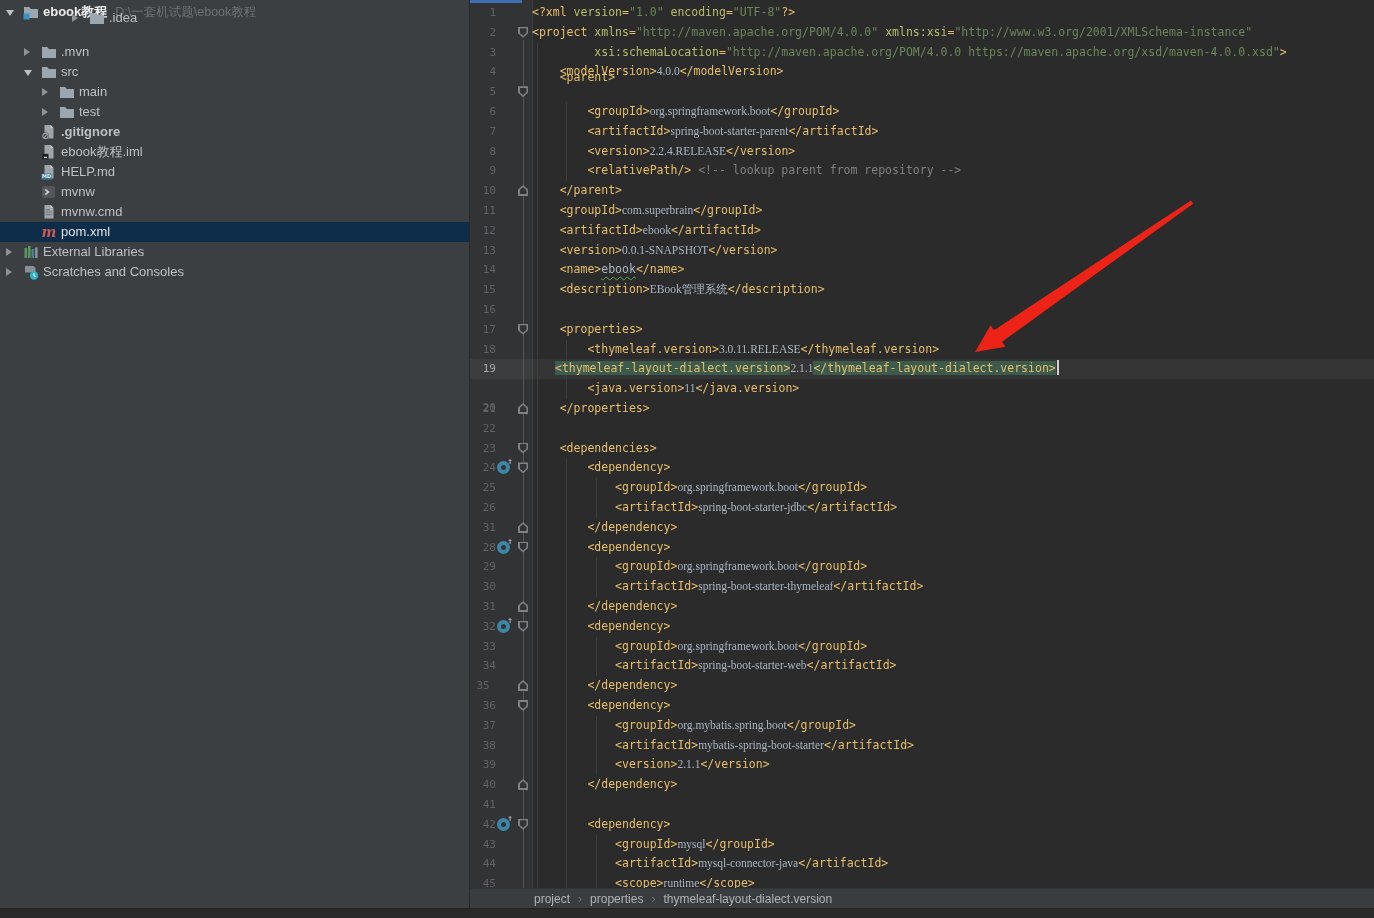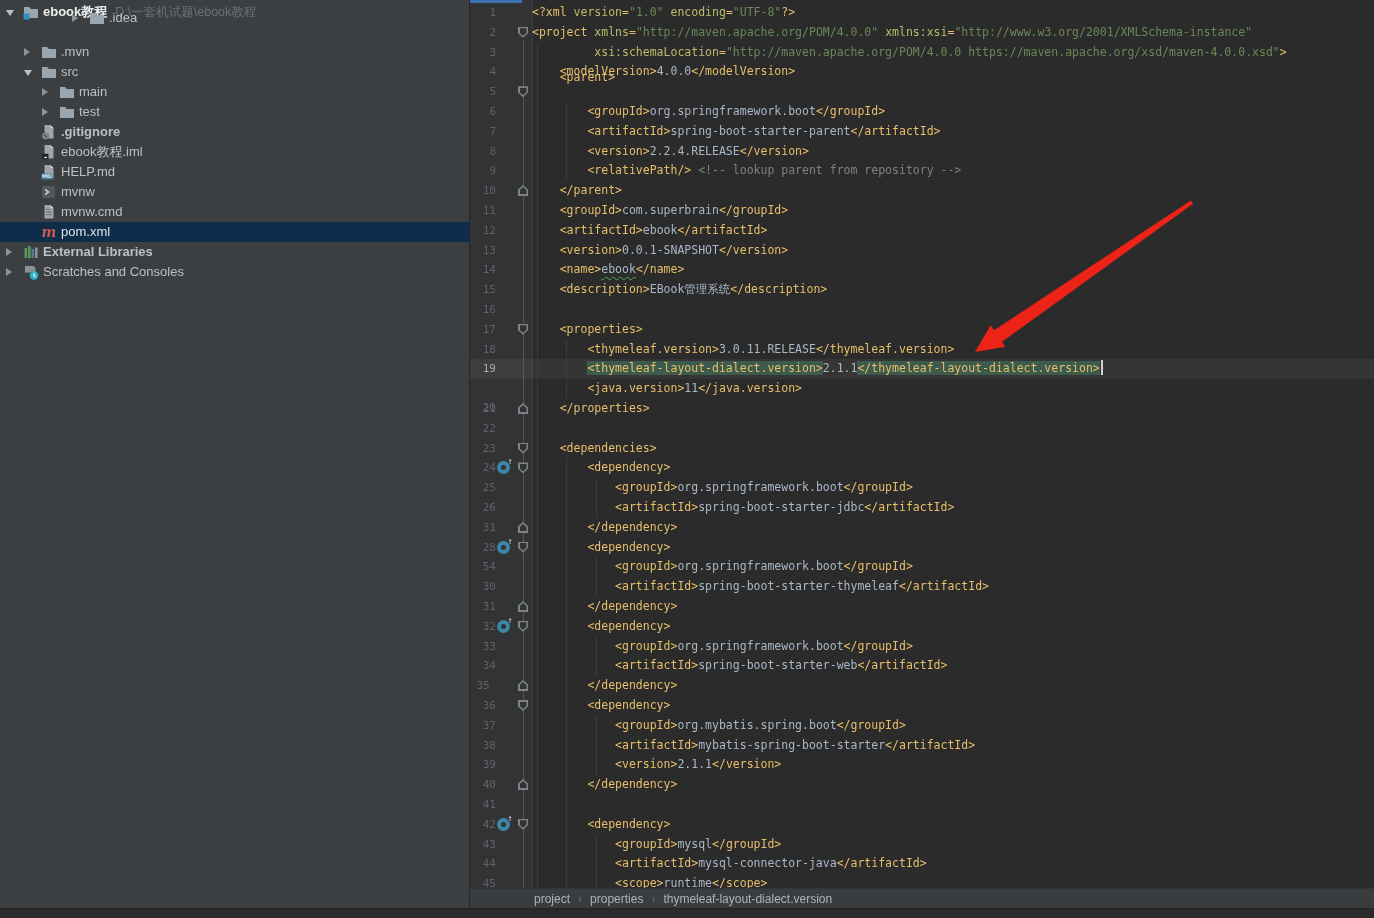--- a/index.html
+++ b/index.html
@@ -33,21 +33,21 @@
   .fold{position:absolute;left:48px;width:10px;height:11px;}
   .fold i{position:absolute;left:0;top:0;right:0;bottom:0;background:#7E8285;
           clip-path:polygon(0 0,100% 0,100% 58%,50% 100%,0 58%);}
   .fold u{position:absolute;left:1.5px;top:1.5px;right:1.5px;bottom:2px;background:#313335;
           clip-path:polygon(0 0,100% 0,100% 58%,50% 100%,0 58%);}
   .fold.end{transform:scaleY(-1);}
   .connector{position:absolute;left:53px;width:1px;background:#55585B;}
   .code{position:absolute;left:62px;top:0;width:842px;height:888px;}
   .cline{position:absolute;left:0;height:19.8px;line-height:19.8px;white-space:pre;
          font-family:"DejaVu Sans Mono",monospace;font-size:11.5px;}
-  .tag{color:#E8BF6A;} .attr{color:#BABC6A;} .val{color:#6A8759;} .txt{color:#A9B7C6;}
+  .tag{color:#E8BF6A;} .attr{color:#BABC6A;} .val{color:#6A8759;} .txt{color:#A9B7C6;font-family:Liberation Serif, serif;}
   .cmt{color:#808080;}
   .hl{color:#E8BF6A;background:#3C5B4C;}
   .typo{color:#A9B7C6;text-decoration:underline;text-decoration-style:wavy;text-decoration-color:#54A857;text-decoration-thickness:1px;text-underline-offset:3px;}
   .caret{display:inline-block;width:2px;height:15px;background:#D2D2D2;vertical-align:-3px;margin-left:1px;}
   .bluestrip{position:absolute;left:0;top:0;width:52px;height:3px;}
   
   .breadcrumbs{position:absolute;left:0;bottom:0;width:904px;height:20px;background:#3A3D3F;border-top:1px solid #323537;
                padding-left:64px;box-sizing:border-box;font-size:12px;line-height:20px;color:#AFB3B6;white-space:nowrap;}
   .crumb{color:#AFB3B6;}
   .csep{color:#6E7173;margin:0 8px;}
@@ -173,21 +173,21 @@
           <span class="ttext" style="left: 61px;"><span class="tlabel">mvnw.cmd</span></span>
         </div>
         <div class="trow sel" style="top: 222px;">
           <span class="ticon" style="left: 41px;">
             <svg width="16" height="16" viewBox="0 0 16 16">
               <text x="0.5" y="13" font-size="14" font-style="italic" font-weight="bold" font-family="DejaVu Serif, serif" fill="#CB5A50">m</text>
             </svg>
           </span>
           <span class="ttext" style="left: 61px;"><span class="tlabel">pom.xml</span></span>
         </div>
-        <div class="trow" style="top: 242px; font-weight: bold;">
+        <div class="trow" style="top: 242px;">
           <span class="tw right" style="left: 6px;"></span>
           <span class="ticon" style="left: 23px;">
             <svg width="16" height="16" viewBox="0 0 16 16">
               <rect x="1.5" y="4" width="2.6" height="10" fill="#57965C"></rect>
               <rect x="5" y="2" width="2.6" height="12" fill="#57965C"></rect>
               <rect x="8.5" y="5" width="2.6" height="9" fill="#4E7F95"></rect>
               <rect x="12" y="3.5" width="2.6" height="10.5" fill="#8A9197"></rect>
             </svg>
           </span>
           <span class="ttext" style="left: 43px;"><span class="tlabel">External Libraries</span></span>
@@ -288,21 +288,21 @@
           </div>
           <div class="lnum" style="top: 537.6px;">28</div>
           <div class="mvicon" style="top: 540.6px;">
             <u></u>
             <b>↑</b>
           </div>
           <div class="fold" style="top: 541.6px;">
             <i></i>
             <u></u>
           </div>
-          <div class="lnum" style="top: 557.4px;">54</div>
+          <div class="lnum" style="top: 557.4px;">29</div>
           <div class="lnum" style="top: 577.2px;">30</div>
           <div class="lnum" style="top: 597px;">31</div>
           <div class="fold end" style="top: 601px;">
             <i></i>
             <u></u>
           </div>
           <div class="lnum" style="top: 616.8px;">32</div>
           <div class="mvicon" style="top: 619.8px;">
             <u></u>
             <b>↑</b>

